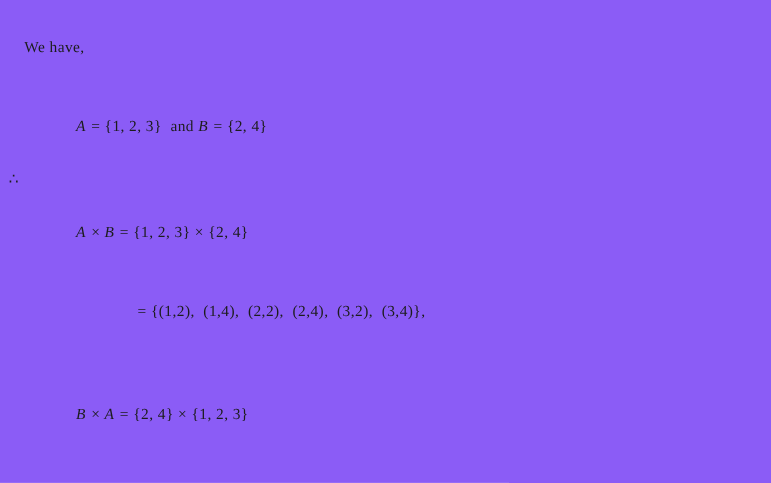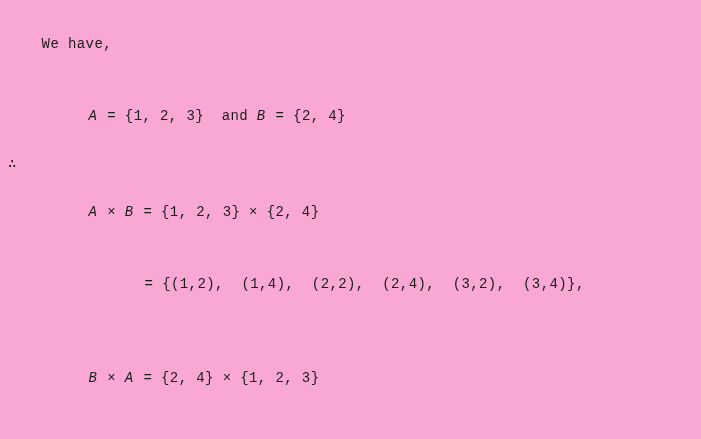--- a/index.html
+++ b/index.html
@@ -3,26 +3,26 @@
 <meta charset="utf-8">
 <style>
   html, body {
     margin: 0;
     padding: 0;
     background: #ffffff;
   }
   .page {
     width: 701px;
     height: 439px;
-    background: #f9a8d4;
+    background: #8b5cf6;
     position: relative;
     box-sizing: border-box;
     padding: 8px 0 0 8px;
     overflow: hidden;
-    font-family: Liberation Mono, monospace;
+    font-family: Liberation Serif, serif;
     font-size: 14px;
     color: #1c1c1c;
   }
   .row {
     position: relative;
     line-height: 24px;
     white-space: pre;
   }
   .marker {
     position: absolute;

